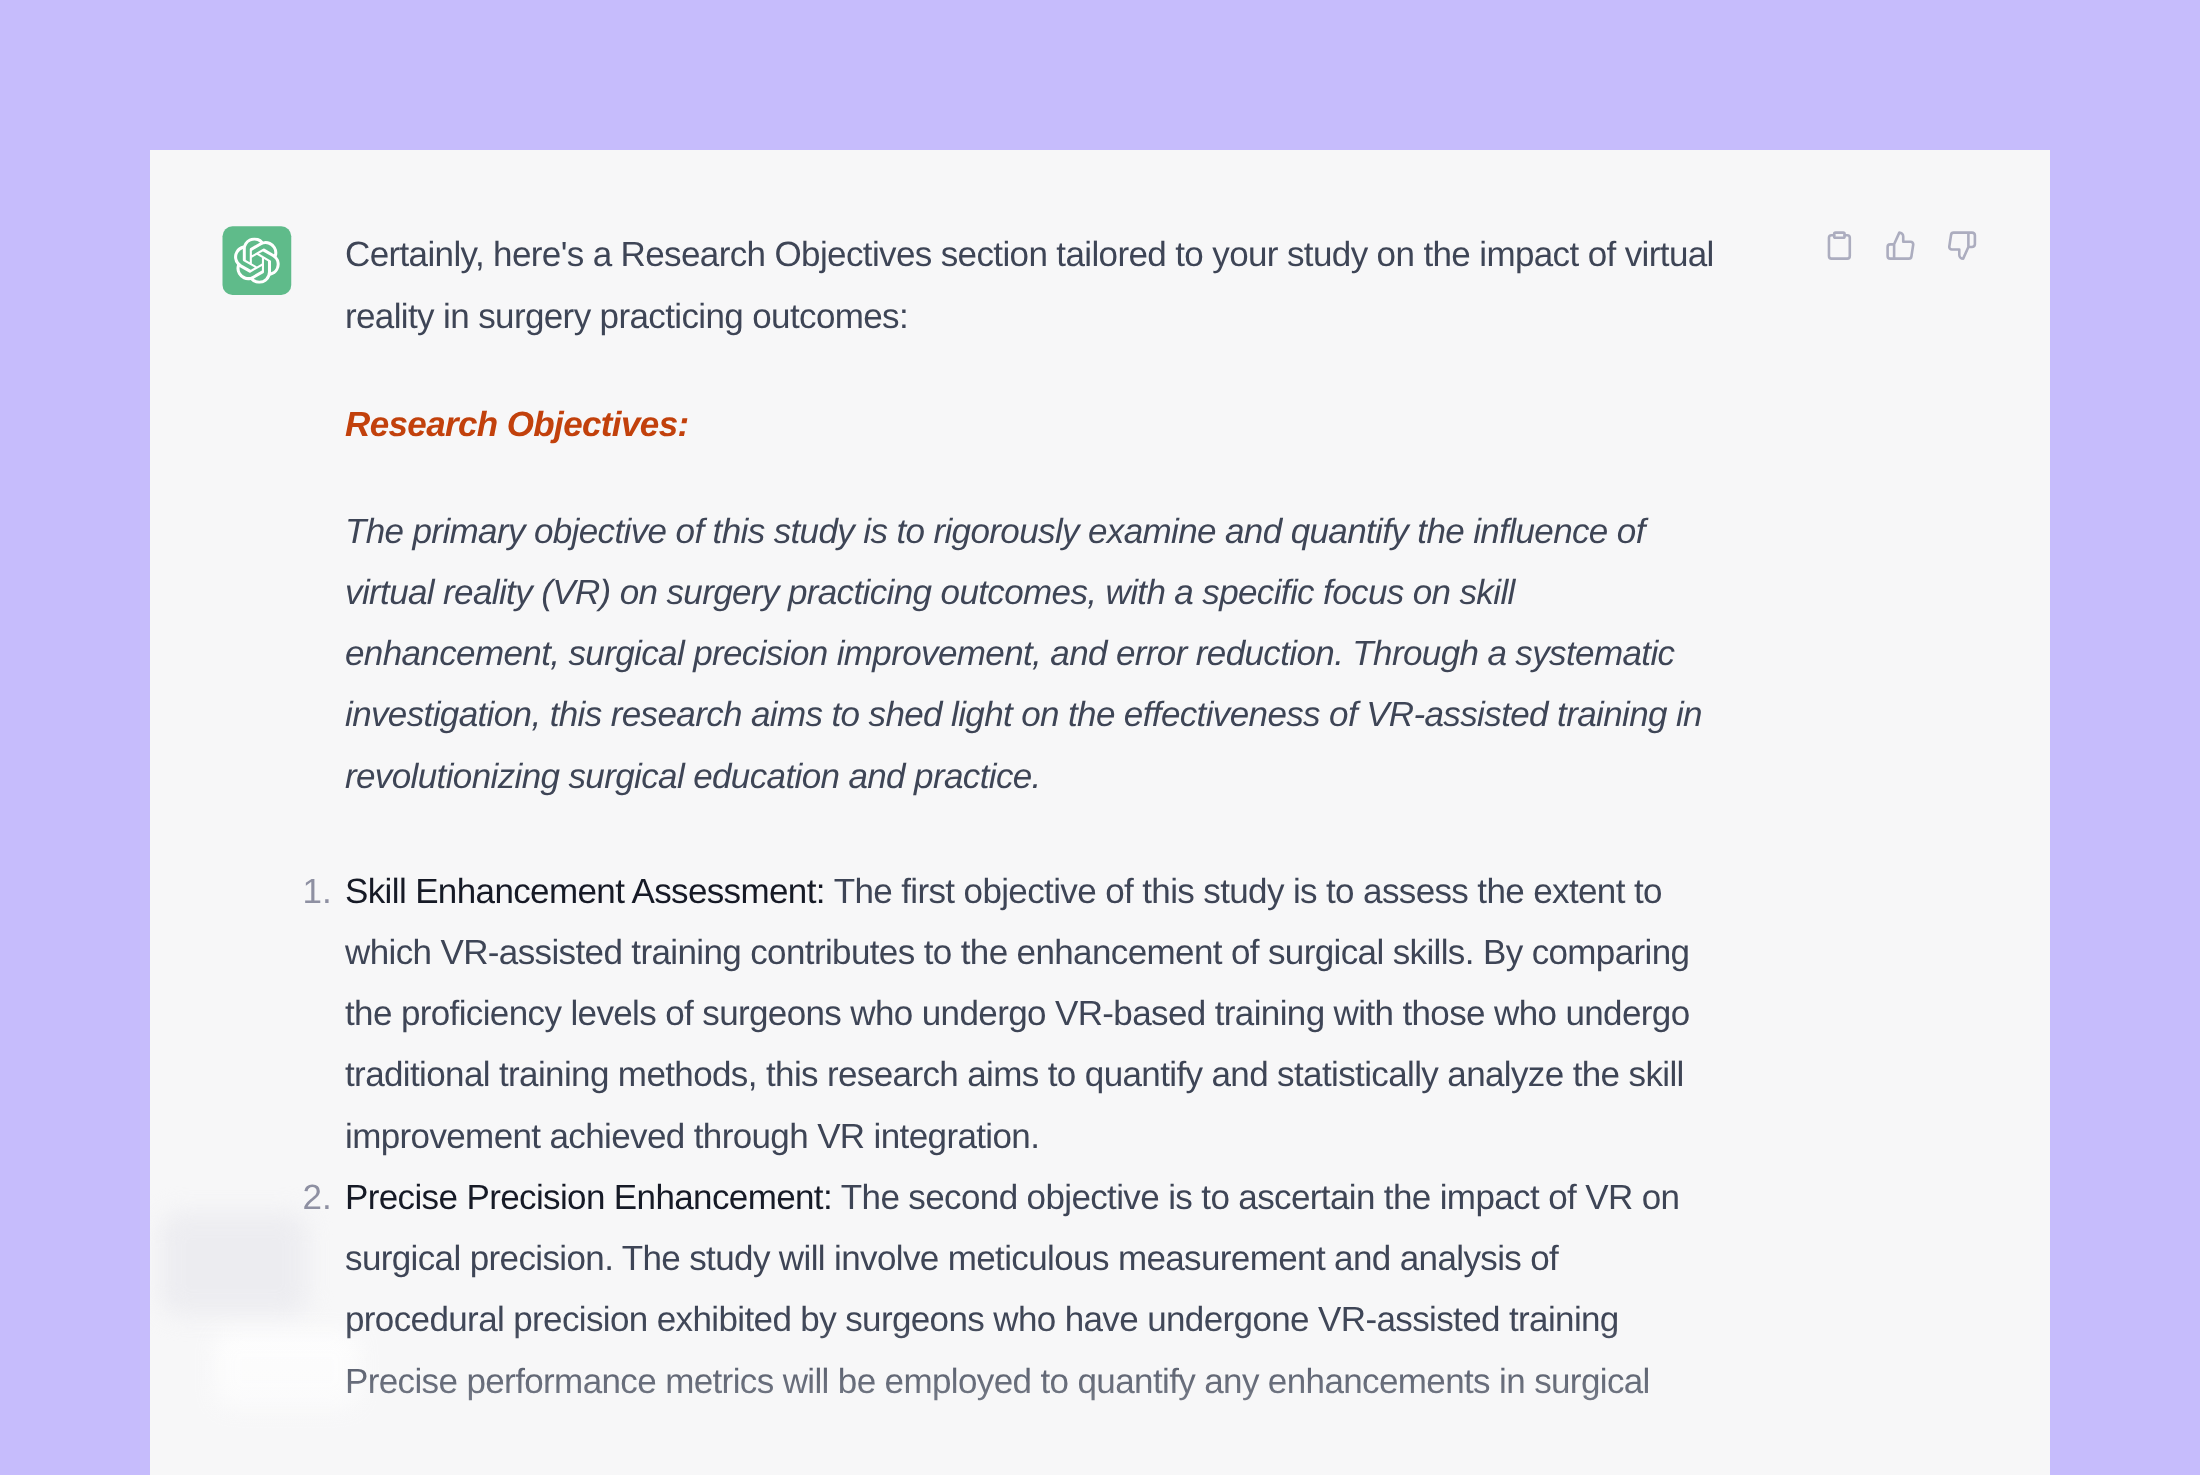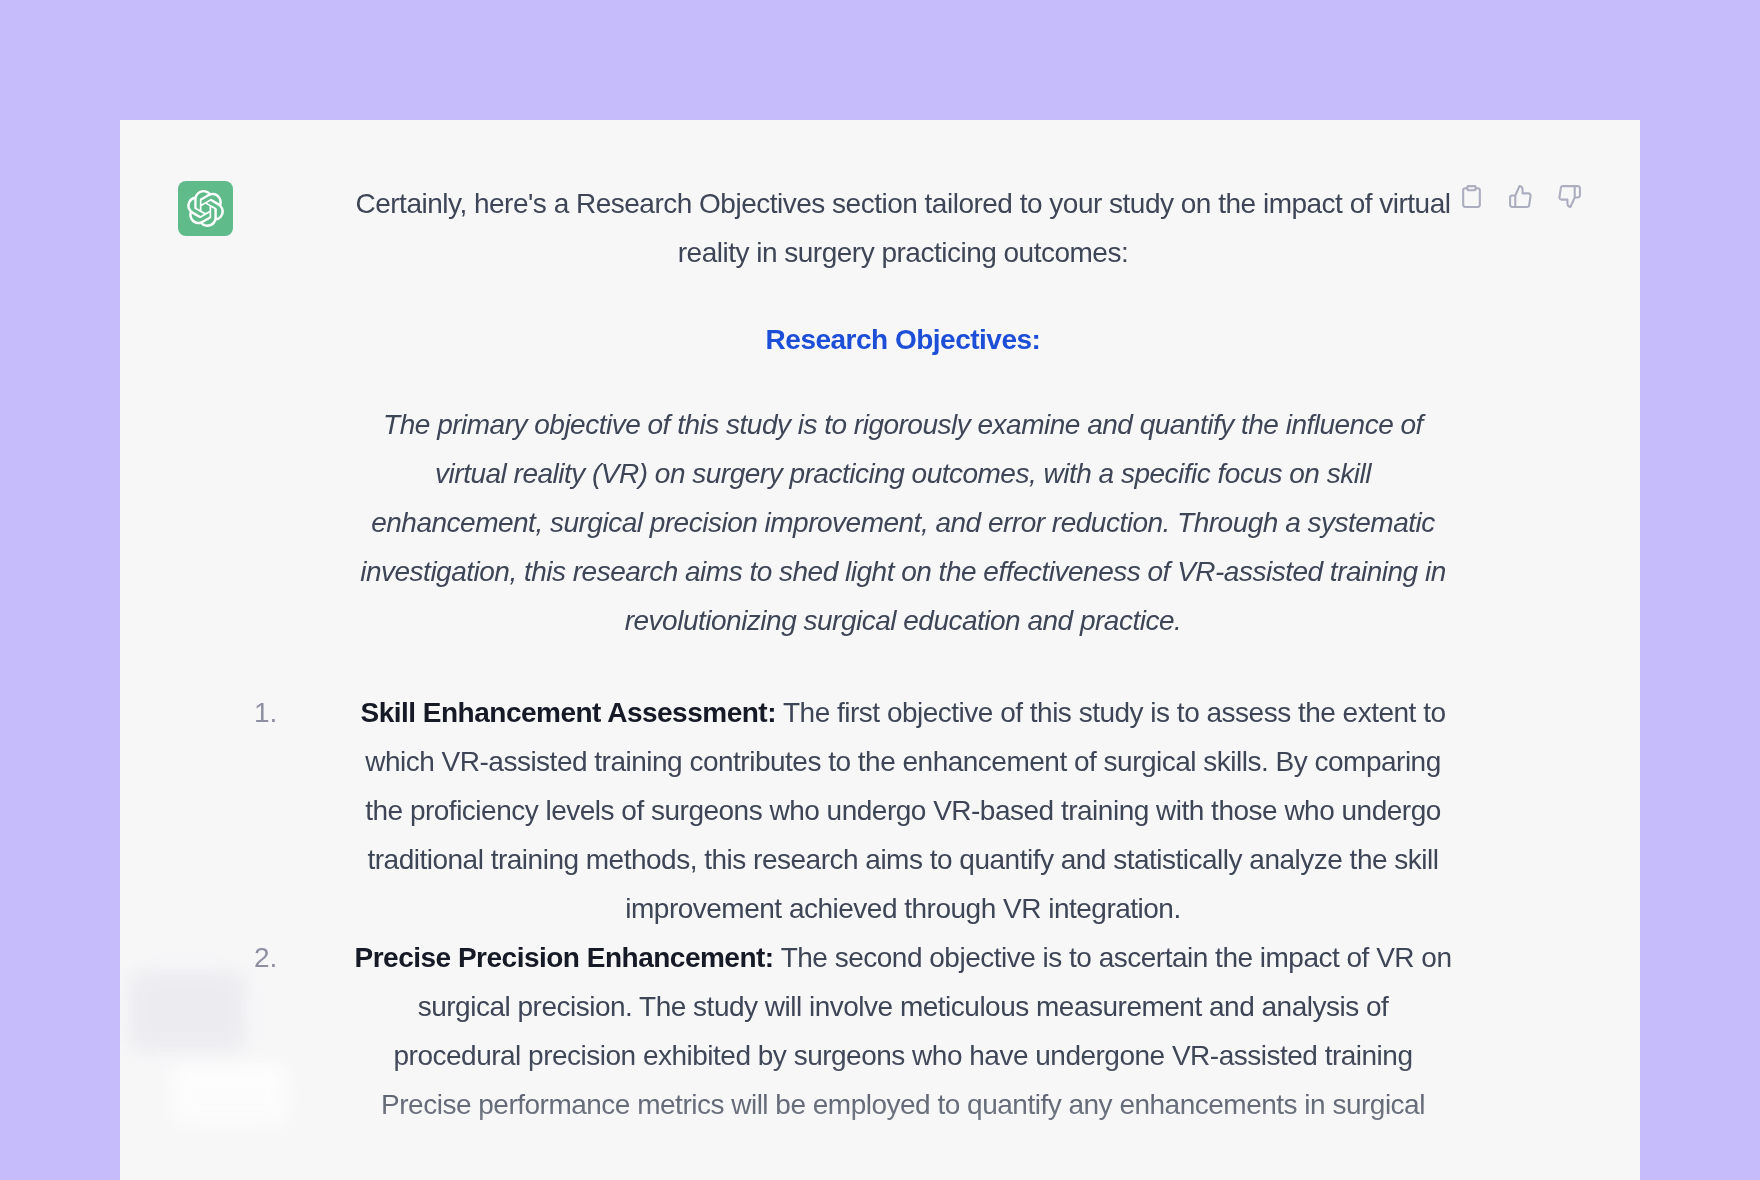--- a/index.html
+++ b/index.html
@@ -35,40 +35,39 @@
   .action-btn {
     width: 26px; height: 26px;
     background: none; border: none; padding: 0; margin: 0;
     color: #acadbf;
     cursor: pointer;
     display: flex; align-items: center; justify-content: center;
   }
   .action-btn svg { width: 25px; height: 25px; display: block; }
   .content {
     position: absolute;
-    left: 168px; top: 0;
+    left: 156px; top: 0;
     width: 1230px;
     color: #3e4556;
     font-size: 28px;
     line-height: 49px;
     letter-spacing: -0.5px;
-    text-align: center;
   }
   .pre { white-space: pre; }
   .intro   { margin: 59px 0 0 0; }
-  .heading { margin: 38px 0 0 0; font-weight: bold; color: #1d4ed8; }
+  .heading { margin: 38px 0 0 0; font-weight: bold; color: #c2410c; font-style: italic; }
   .para    { margin: 36px 0 0 0; font-style: italic; }
   .olist   { margin: 43px 0 0 0; padding: 0; }
   .list-item { position: relative; }
   .marker {
     position: absolute; left: -34px; top: 0;
     color: #8e90a2;
     letter-spacing: 0;
   }
-  .item-label { font-weight: bold; color: #161a26; margin-right: 7px; }
+  .item-label { font-weight: normal; color: #161a26; margin-right: 7px; }
   .smudge-gray {
     position: absolute; left: 8px; top: 850px;
     width: 118px; height: 82px;
     background: #e9e9ee; border-radius: 14px;
     filter: blur(10px); opacity: 0.75;
   }
   .smudge-white {
     position: absolute; left: 52px; top: 946px;
     width: 115px; height: 60px;
     background: #ffffff; border-radius: 10px;

